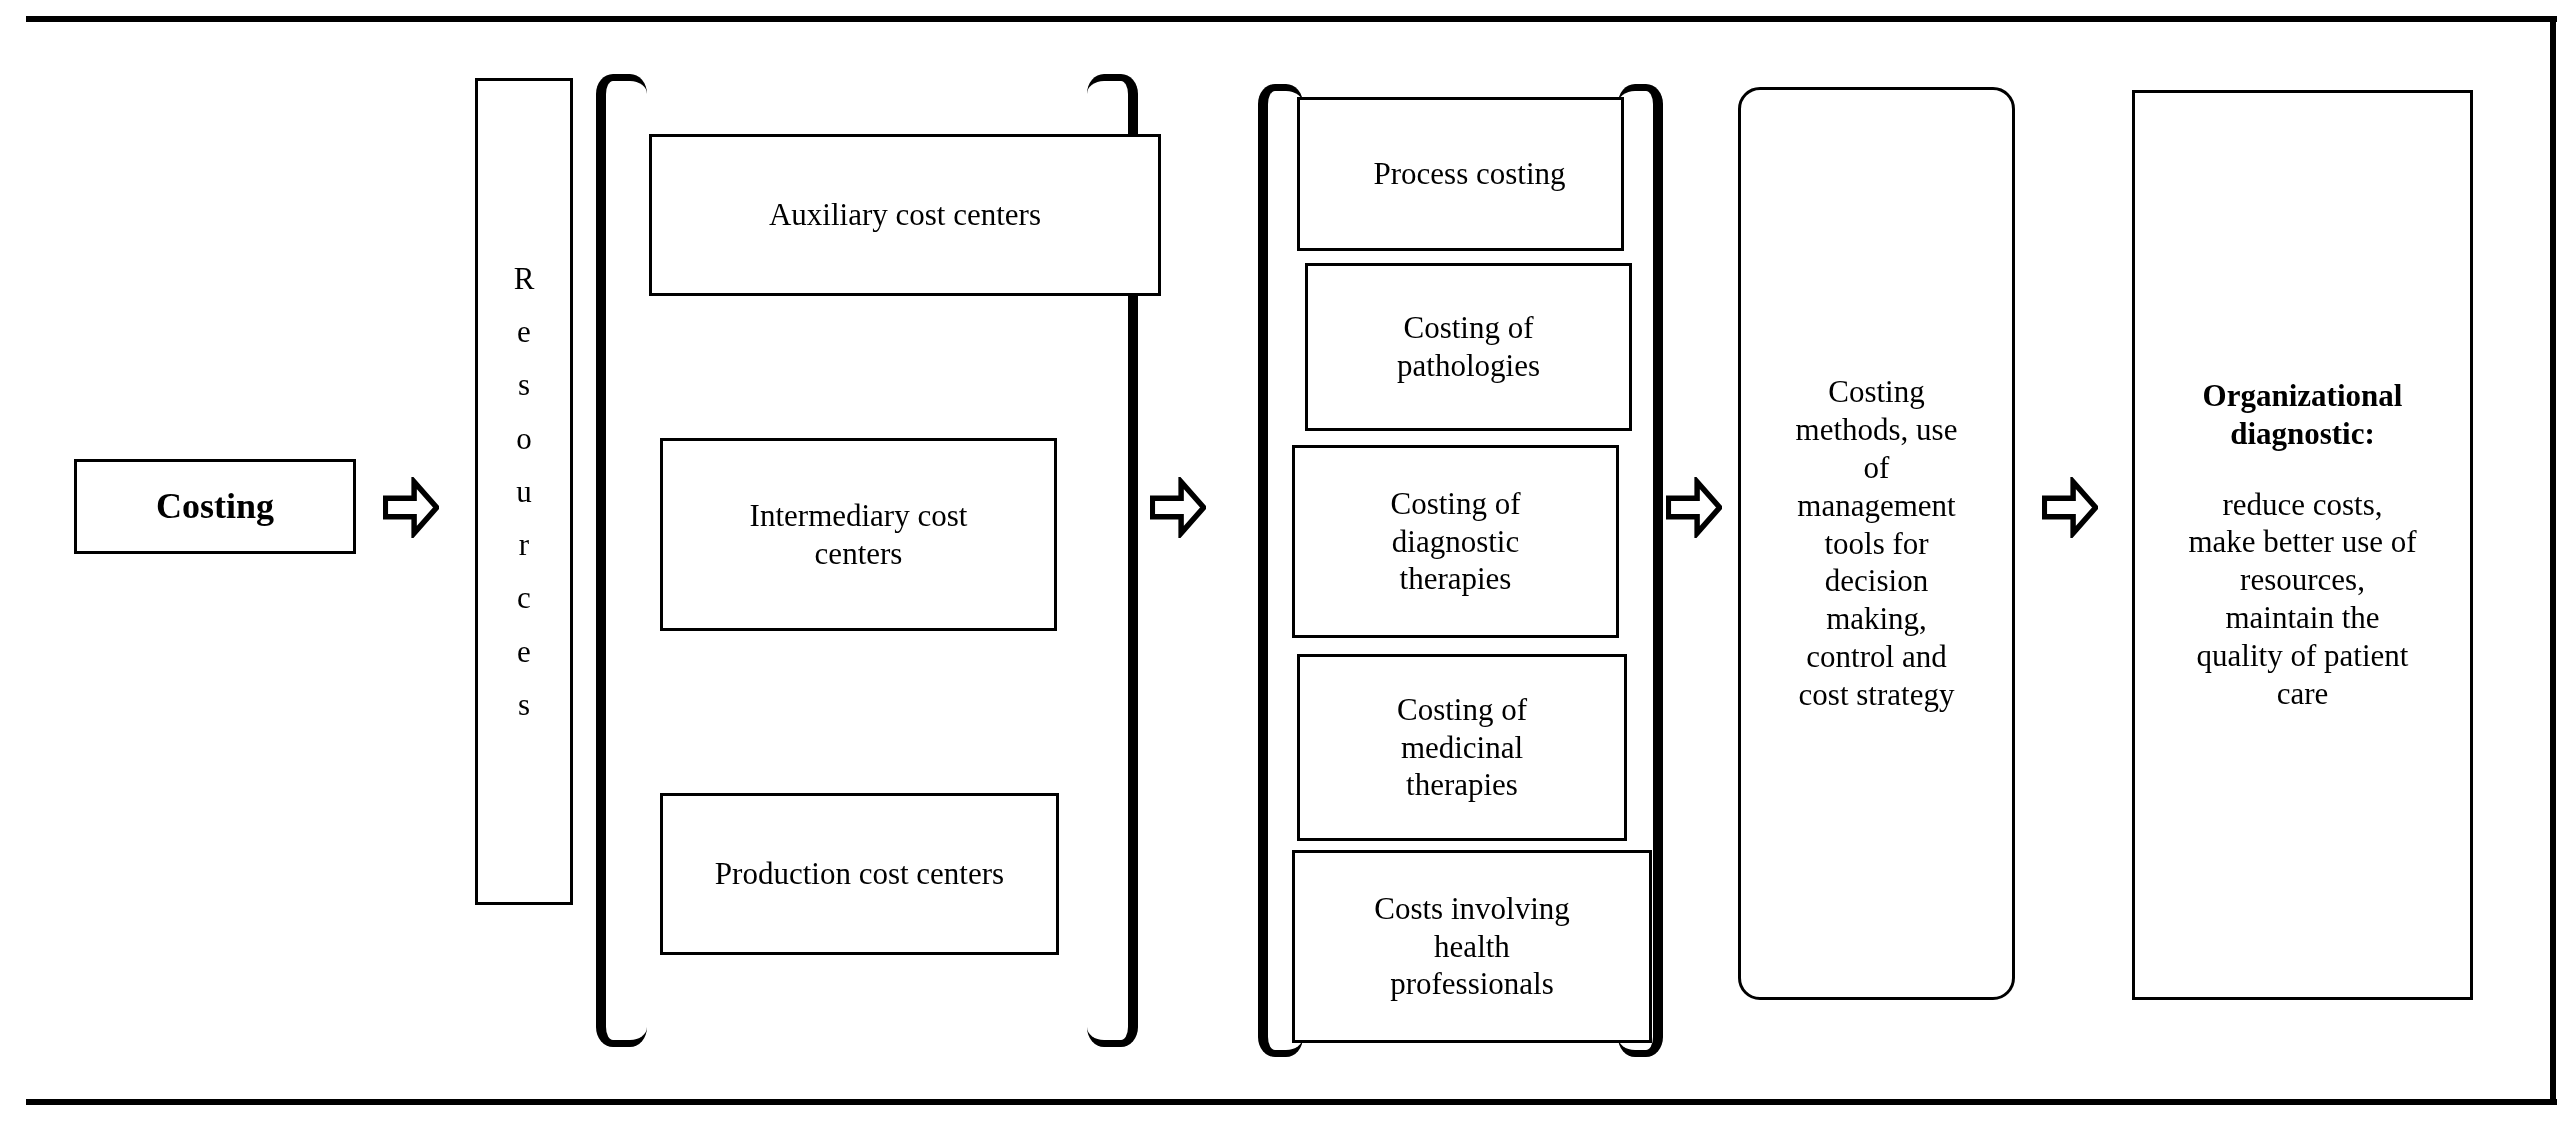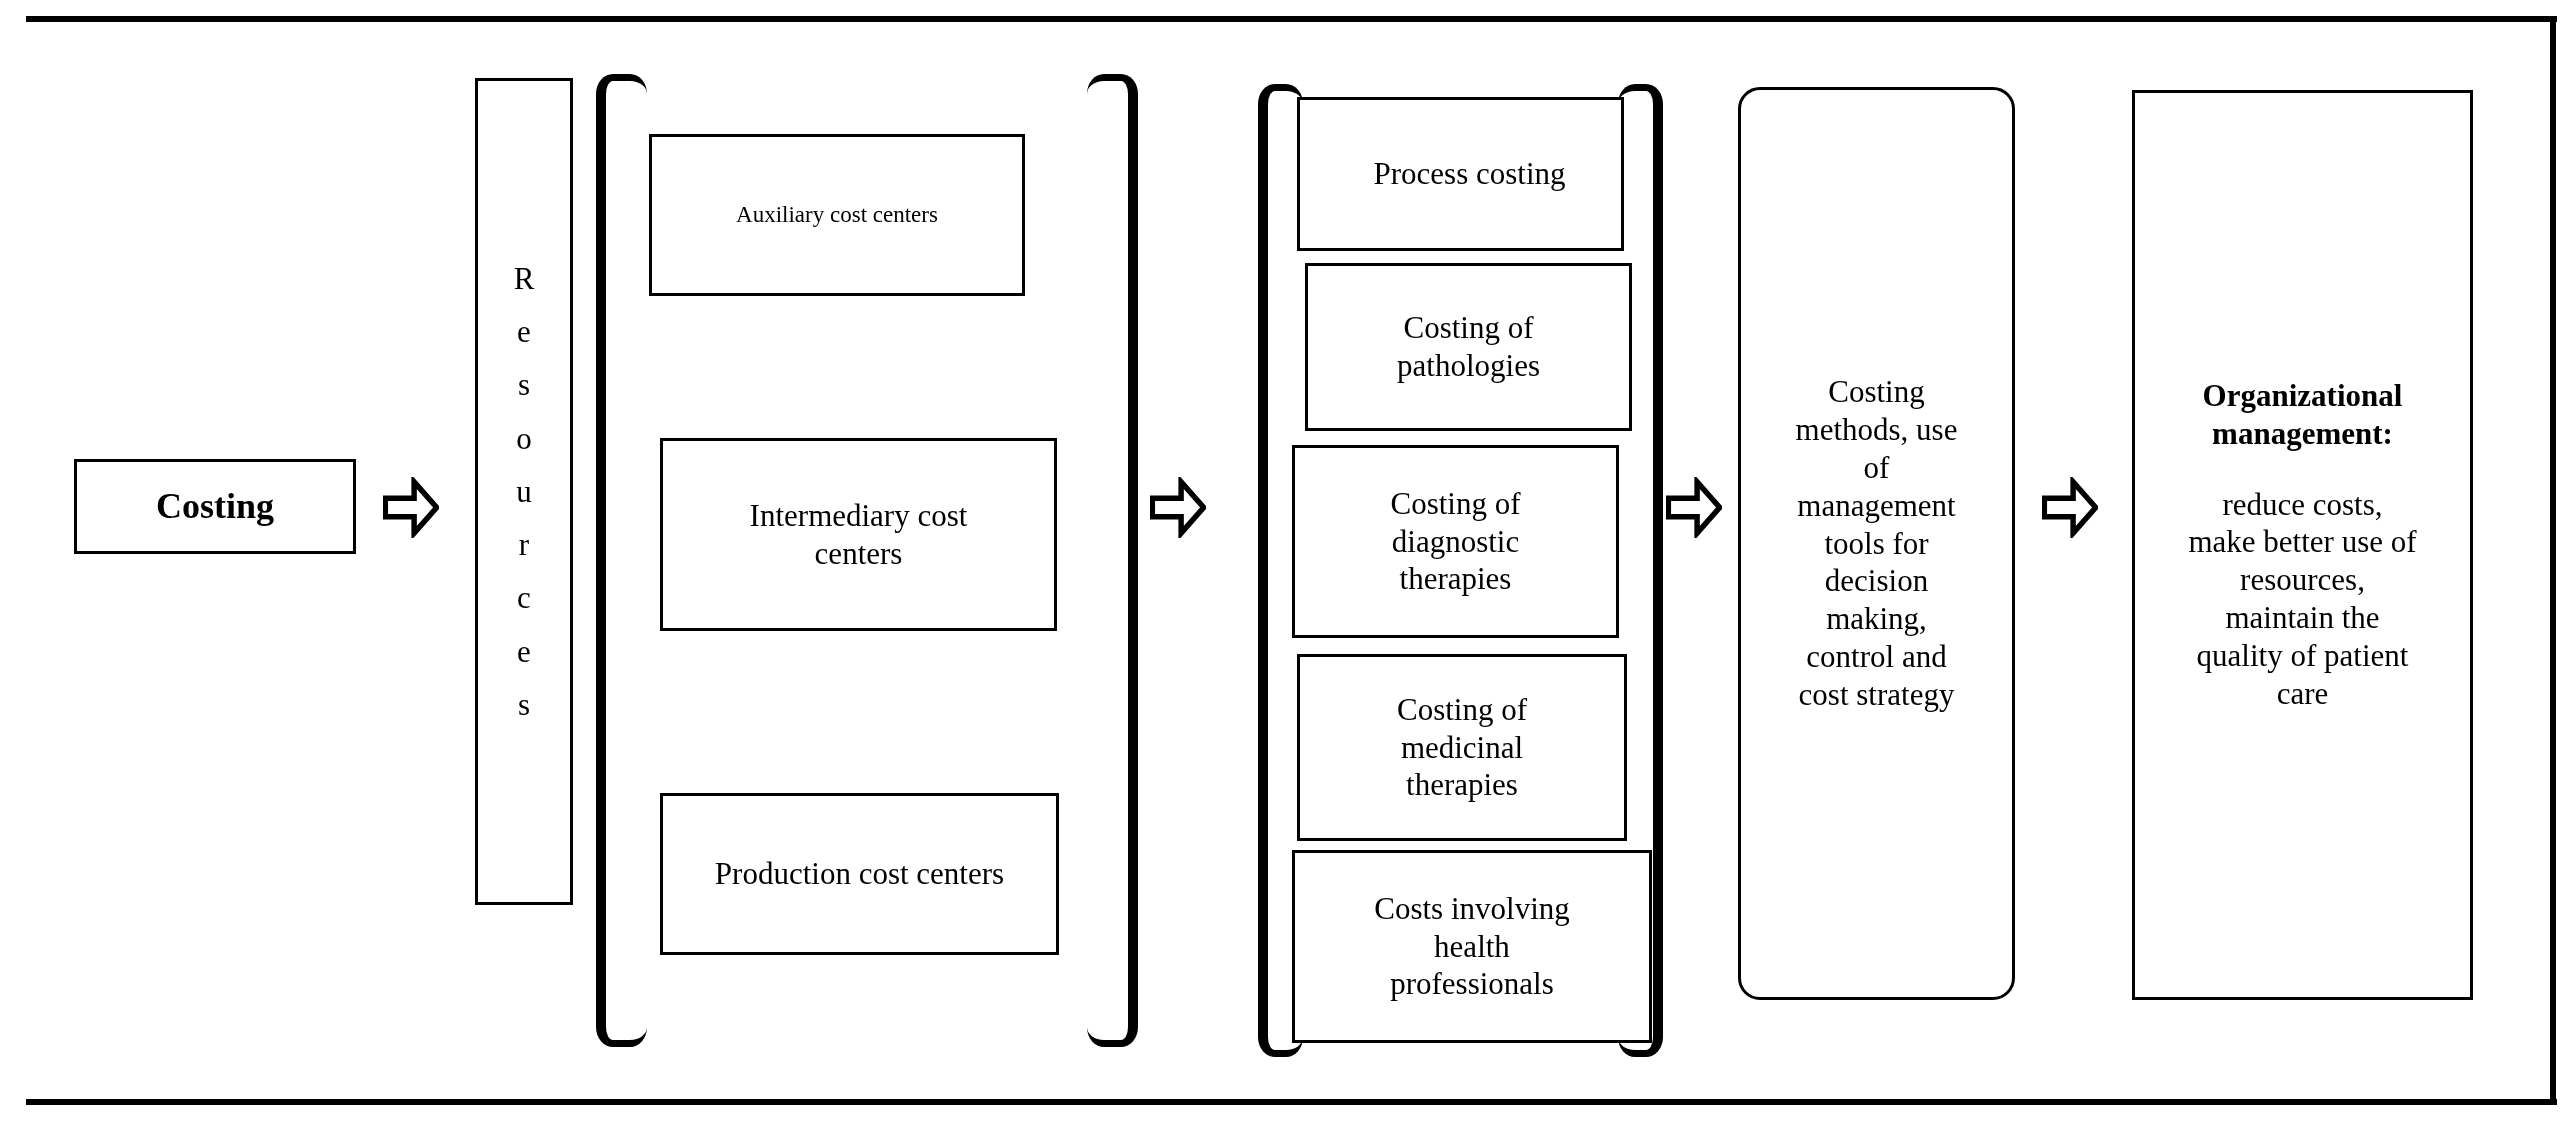--- a/index.html
+++ b/index.html
@@ -95,21 +95,21 @@
   }
   .bracket.left  { border-left: 10px solid #000; border-right: none; }
   .bracket.right { border-right: 10px solid #000; border-left: none; }
 
   #brk2-left  { left: 596px;  top: 74px;  width: 51px;  height: 973px; }
   #brk2-right { left: 1087px; top: 74px;  width: 51px;  height: 973px; }
   #brk3-left  { left: 1258px; top: 84px; width: 45px;  height: 973px; }
   #brk3-right { left: 1618px; top: 84px; width: 45px;  height: 973px; }
 
   
-  #aux-box     { left: 649px; top: 134px;  width: 376px; height: 162px; font-size: 23px; text-align: center; }
+  #aux-box     { left: 649px; top: 134px;  width: 512px; height: 162px; font-size: 31px; text-align: center; }
   #inter-box   { left: 660px; top: 438px;  width: 397px; height: 193px; font-size: 31px; }
   #prod-box    { left: 660px; top: 793px; width: 399px; height: 162px; font-size: 31px; }
 
   
   #proc-box    { left: 1297px; top: 97px;  width: 327px; height: 154px; font-size: 31px; padding-left: 18px; }
   #path-box    { left: 1305px; top: 263px;  width: 327px; height: 168px; font-size: 31px; }
   #diag-box    { left: 1292px; top: 445px;  width: 327px; height: 193px; font-size: 31px; }
   #med-box     { left: 1297px; top: 654px;  width: 330px; height: 187px; font-size: 31px; }
   #prof-box    { left: 1292px; top: 850px; width: 360px; height: 193px; font-size: 31px; }
 
@@ -231,21 +231,21 @@
 
   <div class="arrow" id="arrow-4">
     <svg viewBox="0 0 72 78" xmlns="http://www.w3.org/2000/svg">
       <polygon points="3,27 40,27 40,6 69,39 40,72 40,51 3,51" fill="#ffffff" stroke="#000000" stroke-width="7" stroke-linejoin="miter"></polygon>
     </svg>
   </div>
 
   <div class="box" id="perf-box">
     <span class="perf-inner">
       <span class="perf-head">Organizational
-management:</span>
+diagnostic:</span>
       <span class="perf-body">reduce costs,
 make better use of
 resources,
 maintain the
 quality of patient
 care</span>
     </span>
   </div>
 
 </div>

